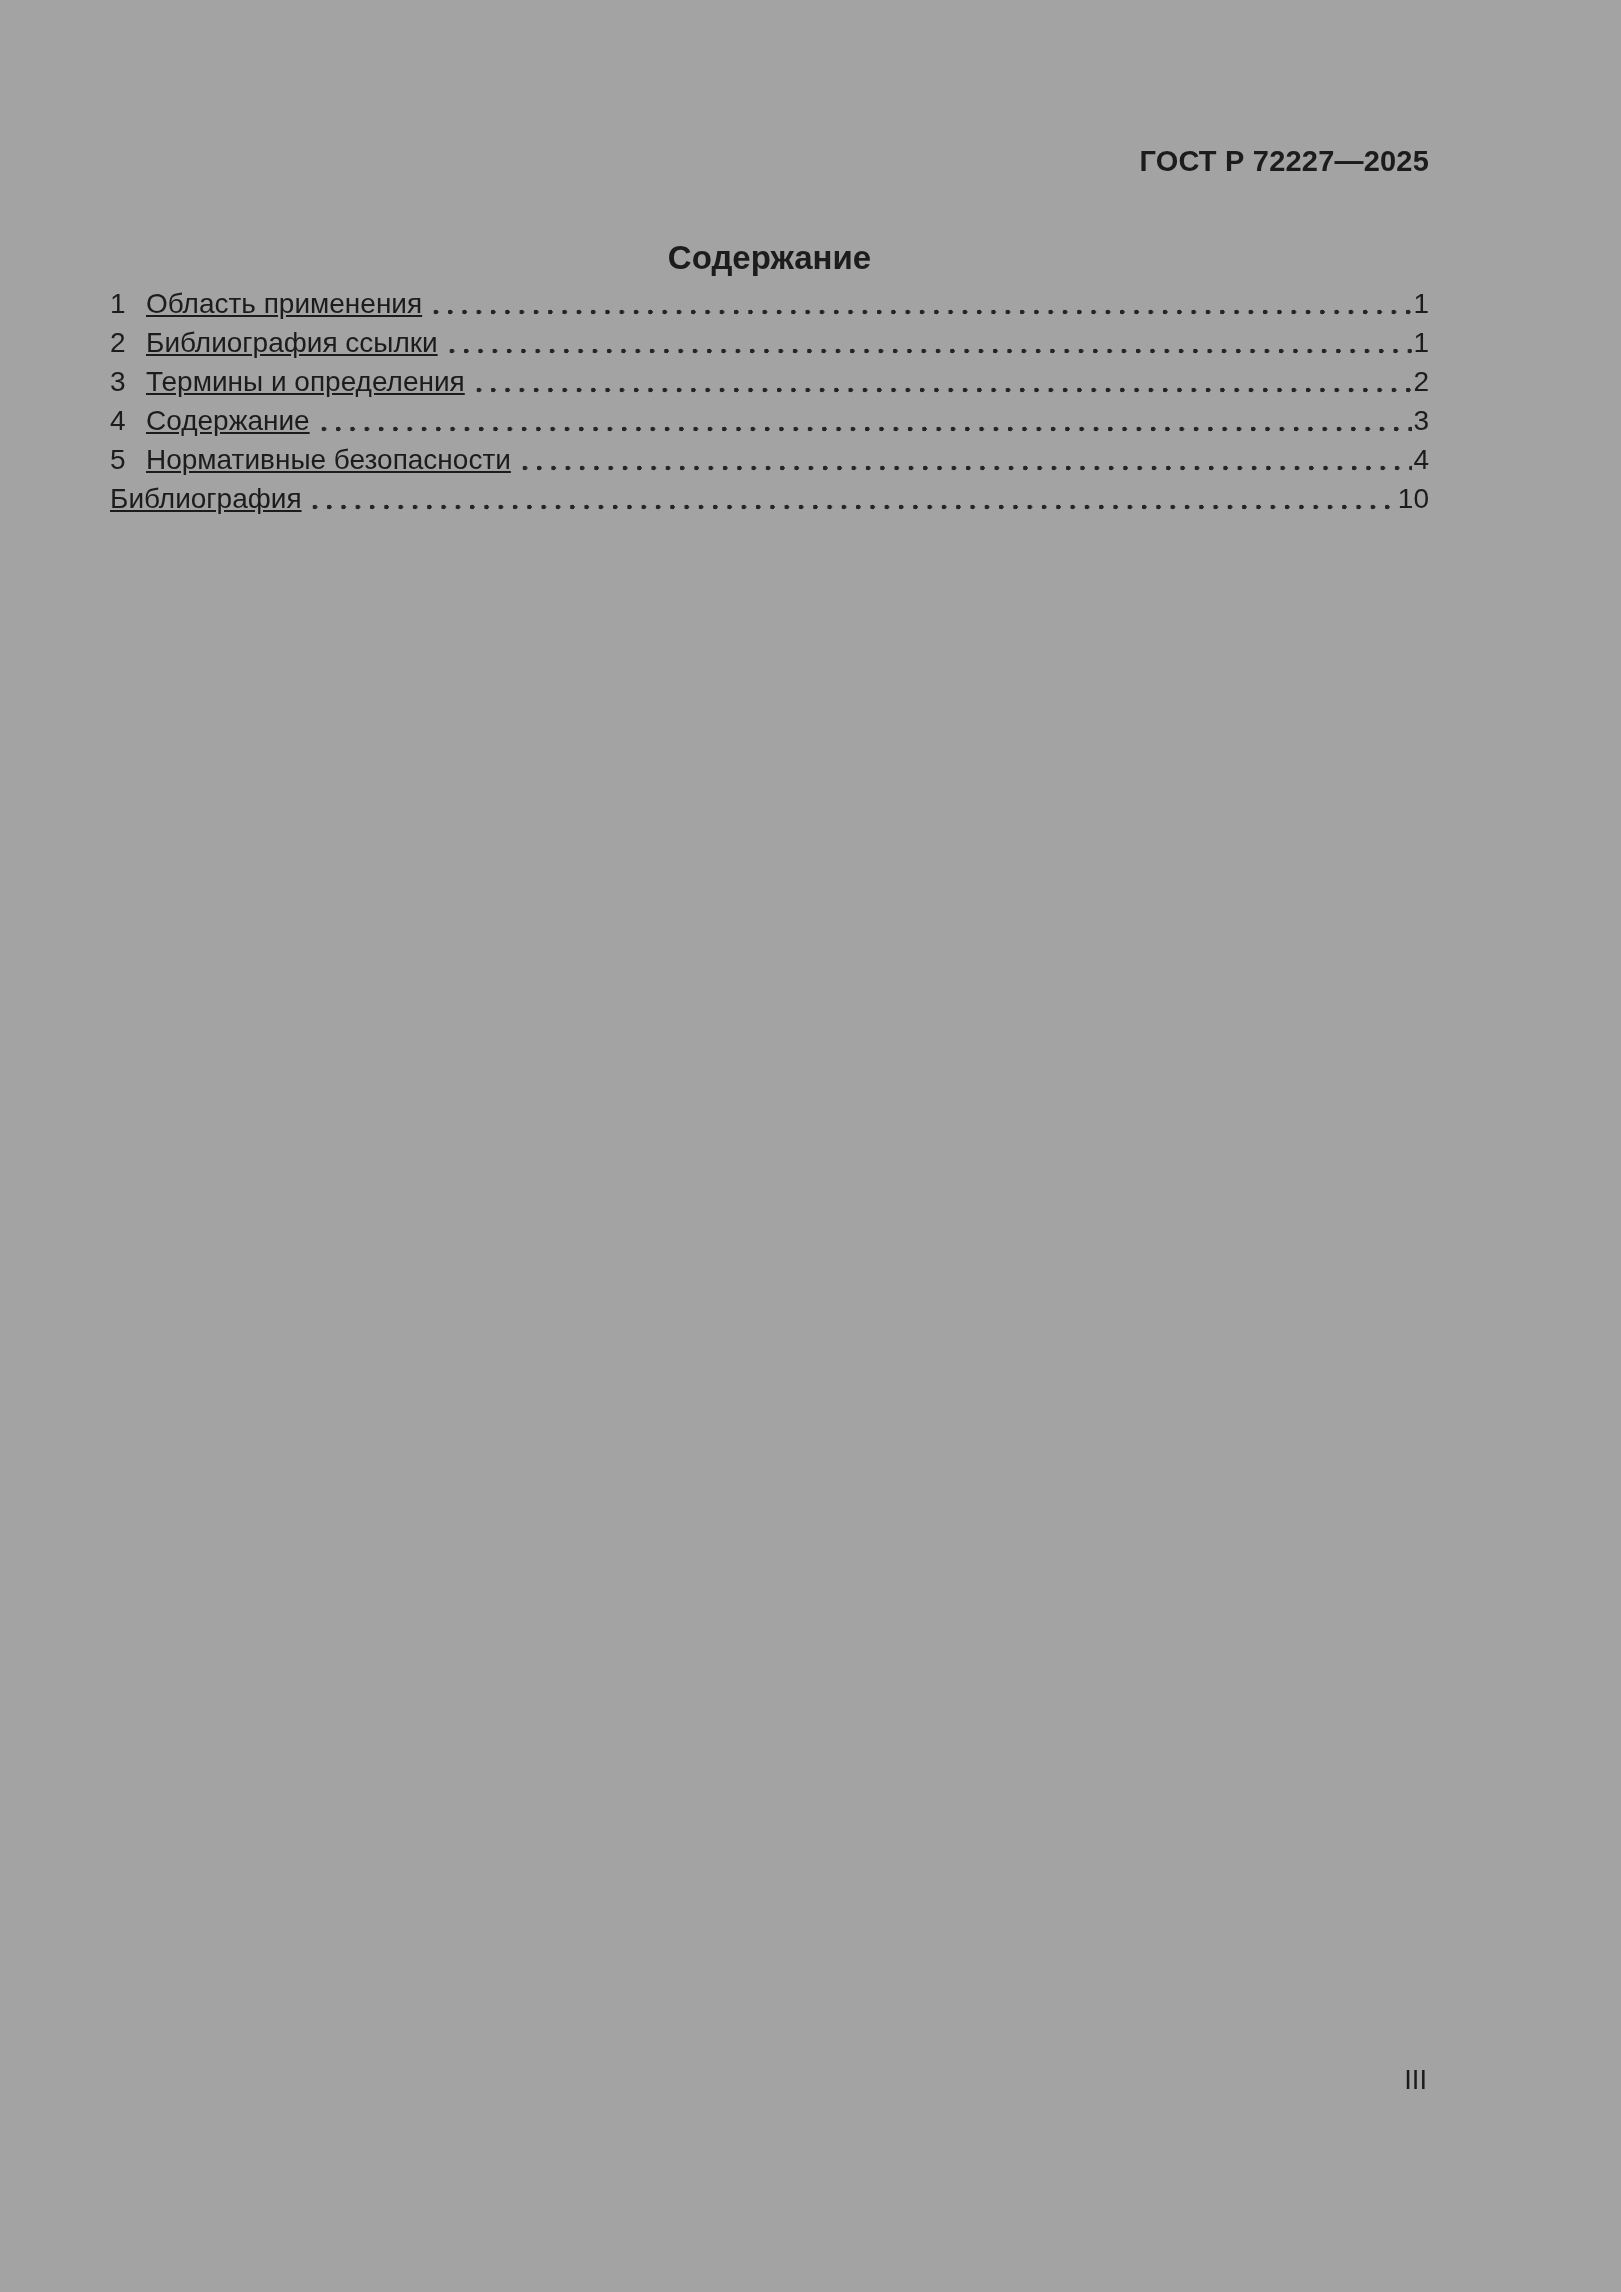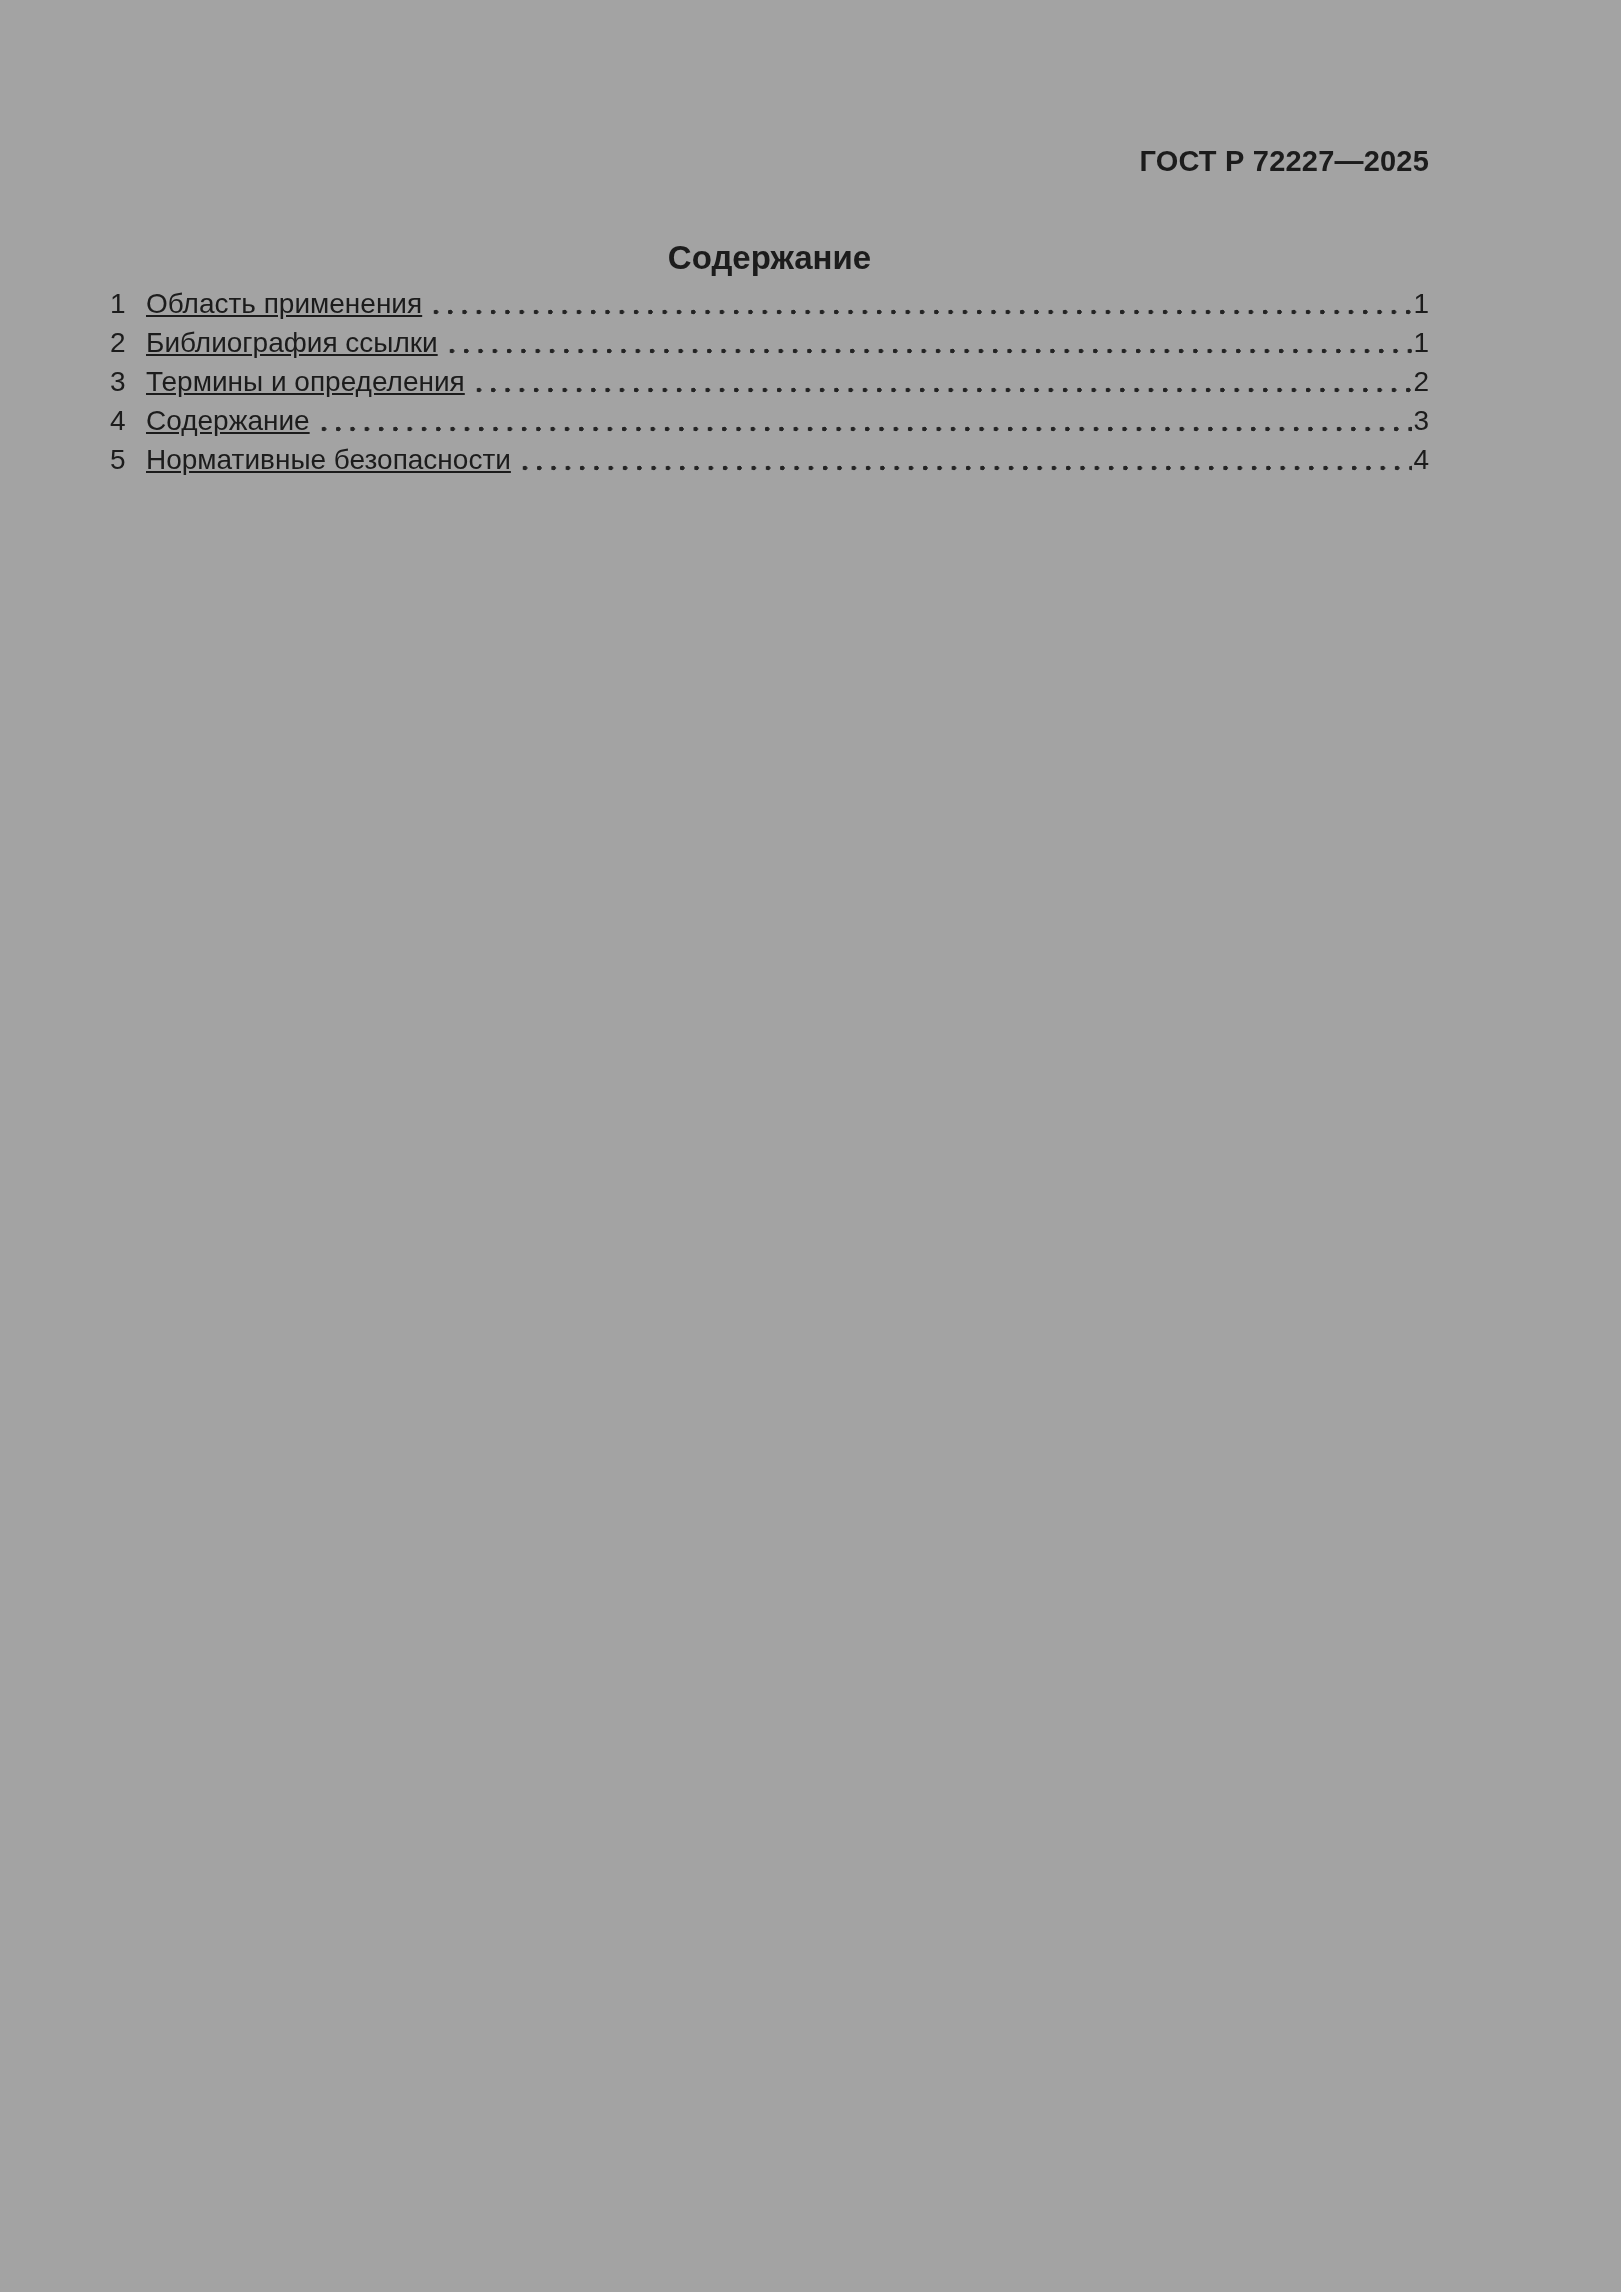--- a/index.html
+++ b/index.html
@@ -131,17 +131,26 @@
     <span class="toc-page">3</span>
   </div>
 
   <div class="toc-row">
     <span class="toc-num">5</span>
     <span class="toc-label">Нормативные безопасности</span>
     <span class="toc-leader"></span>
     <span class="toc-page">4</span>
   </div>
 
+  <div class="toc-row">
+
+    <span class="toc-label">Библиография</span>
+    <span class="toc-leader"></span>
+    <span class="toc-page">10</span>
+  </div>
 </div>
 
+  <div class="doc-footer">
+    <span>III</span>
+  </div>
 
 </div>
 
 
 </body></html>

